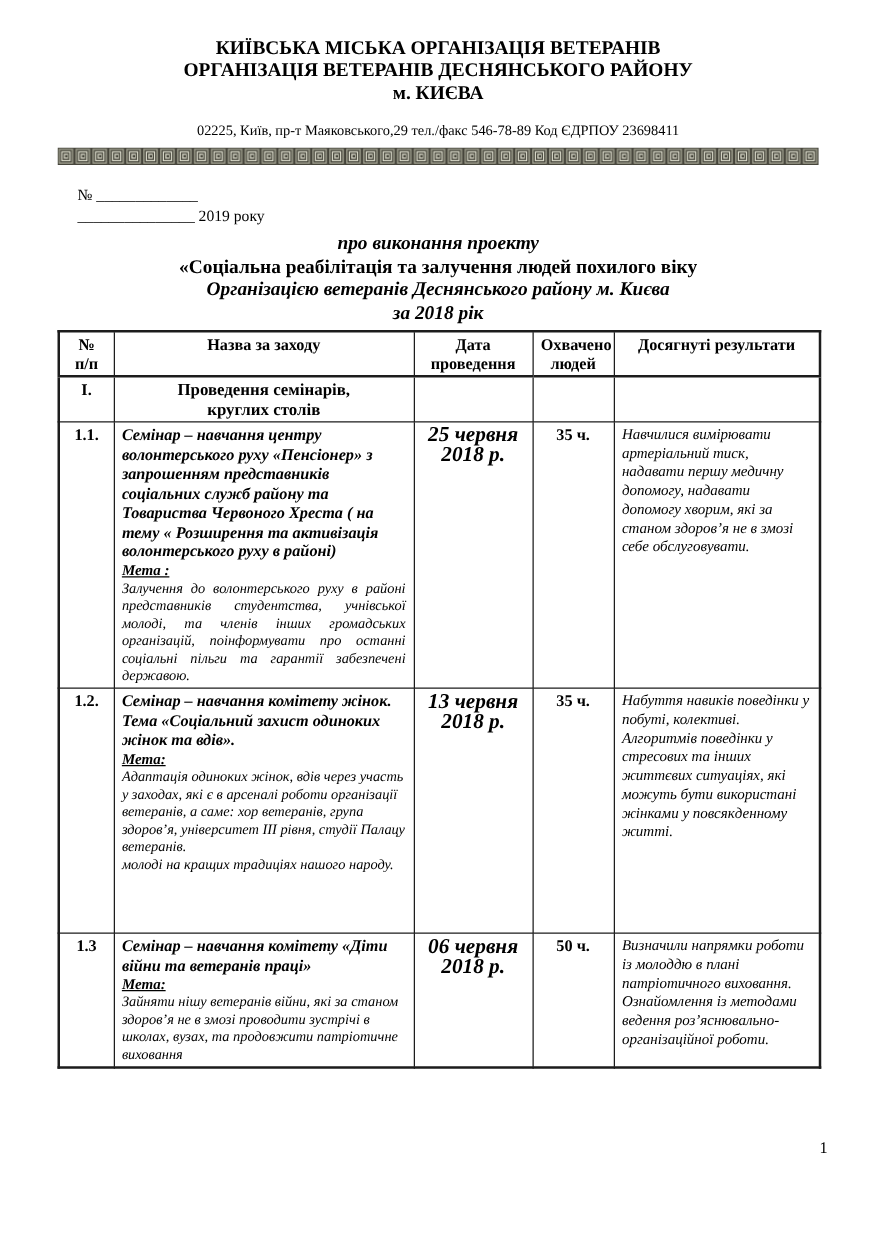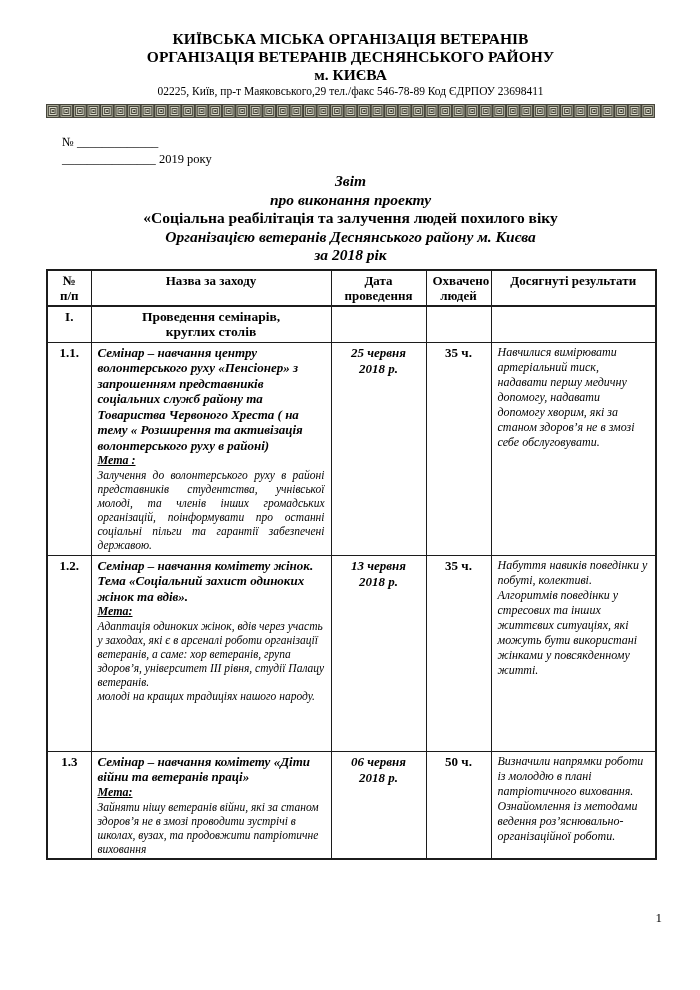--- a/index.html
+++ b/index.html
@@ -8,21 +8,21 @@
     width:700px; height:990px;
     background:#ffffff;
     color:#000;
     font-family:"Liberation Serif","DejaVu Serif",serif;
     box-sizing:border-box;
     padding:30px 45px 0 46px;
     overflow:hidden;
   }
   .org-header { text-align:center; }
   .org-line { font-weight:bold; font-size:15.5px; line-height:18px; }
-  .org-address { font-size:11.5px; line-height:14px; margin-top:0; }
+  .org-address { font-size:11.5px; line-height:14px; margin-top:14px; }
   .deco-border { margin-top:6px; height:14px; line-height:0; }
   .doc-number { margin-top:16px; margin-left:16px; font-size:12.5px; line-height:17px; }
   .doc-title { text-align:center; margin-top:4px; font-size:15.5px; line-height:18.5px; font-weight:bold; }
   .bi { font-style:italic; }
   .report-table {
     border-collapse:collapse;
     width:609px; margin-top:4px;
     table-layout:fixed;
     border:2px solid #1c1c1c;
   }
@@ -33,21 +33,21 @@
   tr.h-r1   { height:213px; }
   tr.h-r2   { height:196px; }
   tr.h-r3   { height:106px; }
   .th { text-align:center; font-weight:bold; font-size:13px; line-height:15px; white-space:pre-line; padding:1px 2px; }
   .c-num { text-align:center; font-weight:bold; font-size:13px; padding:2px; }
   .section-title { text-align:center; font-weight:bold; font-size:13.5px; line-height:15.5px; white-space:pre-line; }
   .evt-title { font-weight:bold; font-style:italic; font-size:13px; line-height:15.5px; }
   .meta-label { font-weight:bold; font-style:italic; text-decoration:underline; font-size:12px; line-height:15px; }
   .meta-text { font-style:italic; font-size:11.5px; line-height:14px; white-space:pre-line; }
   .meta-justify { text-align:justify; }
-  .c-date { text-align:center; font-weight:bold; font-style:italic; font-size:13px; line-height:16px; white-space:pre-line; padding-top:4px; }
+  .c-date { text-align:center; font-weight:bold; font-style:italic; font-size:17px; line-height:16px; white-space:pre-line; padding-top:4px; }
   .c-cov { text-align:center; font-weight:bold; font-size:13px; padding-top:4px; }
   .c-res { font-style:italic; font-size:12px; line-height:15px; white-space:pre-line; padding-top:4px;margin-top:37px; }
   .page-number { position:absolute; right:38px; top:910px; font-size:13px; }
 </style>
 </head>
 <body>
 
 <div class="page">
 
   <div class="org-header">
@@ -73,21 +73,20 @@
 
   <div class="doc-number">
     <div>№ _____________</div>
     <div>
       <span>_______________</span>
       <span>2019 року</span>
     </div>
   </div>
 
   <div class="doc-title">
-    <div class="bi">Звіт</div>
     <div class="bi">про виконання проекту</div>
     <div>«Соціальна реабілітація та залучення людей похилого віку</div>
     <div class="bi">Організацією ветеранів Деснянського району м. Києва</div>
     <div class="bi">за 2018 рік</div>
   </div>
 
   <table class="report-table">
     <colgroup>
       <col style="width:44px">
         <col style="width:240px">

